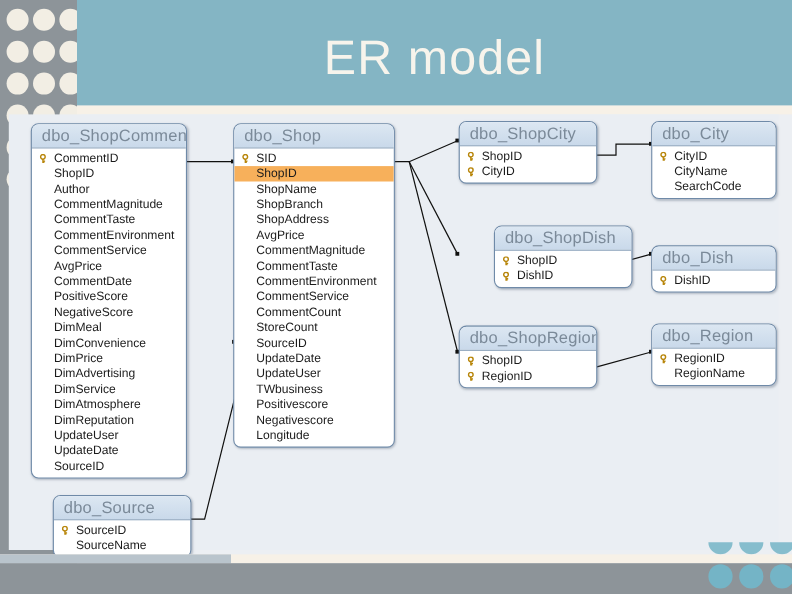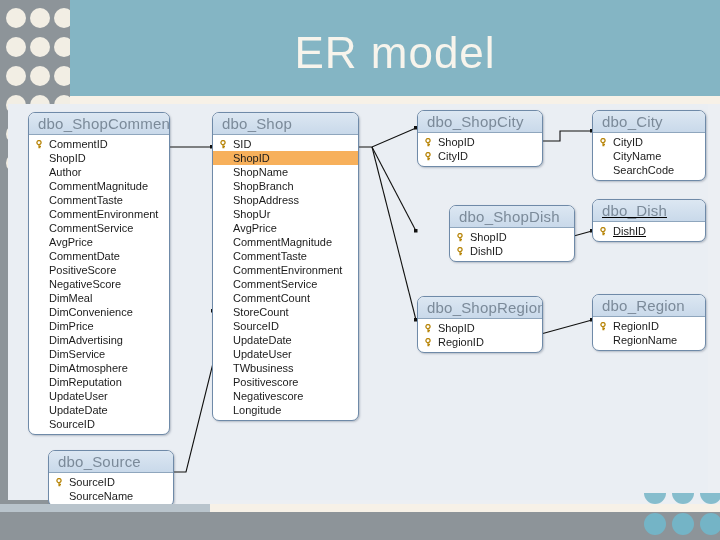--- a/index.html
+++ b/index.html
@@ -242,24 +242,20 @@
         <div class="fld">
           <span class="keyslot"></span>
           <span class="fname">ShopBranch</span>
         </div>
         <div class="fld">
           <span class="keyslot"></span>
           <span class="fname">ShopAddress</span>
         </div>
         <div class="fld">
           <span class="keyslot"></span>
-          <span class="fname">ShopUr</span>
-        </div>
-        <div class="fld">
-          <span class="keyslot"></span>
           <span class="fname">AvgPrice</span>
         </div>
         <div class="fld">
           <span class="keyslot"></span>
           <span class="fname">CommentMagnitude</span>
         </div>
         <div class="fld">
           <span class="keyslot"></span>
           <span class="fname">CommentTaste</span>
         </div>
@@ -393,21 +389,21 @@
             <svg class="key" width="9" height="9" viewBox="0 0 9 9" aria-hidden="true">
               <circle cx="3" cy="2.6" r="2.1" fill="none" stroke="#b8860b" stroke-width="1.3"></circle>
               <path d="M3 4.6 L3 8.2 M3 6.4 L5 6.4 M3 7.6 L4.4 7.6" stroke="#b8860b" stroke-width="1.2" fill="none"></path>
             </svg>
           </span>
           <span class="fname">DishID</span>
         </div>
       </div>
   </div>
 
-  <div class="tbl" id="t-dbo_Dish" style="left:592px;top:199px;width:112px;text-decoration:underline;">
+  <div class="tbl" id="t-dbo_Dish" style="left:592px;top:223px;width:112px;">
     <div class="tbl-hdr">dbo_Dish</div>
     <div class="tbl-body">
         <div class="fld pk">
           <span class="keyslot">
             <svg class="key" width="9" height="9" viewBox="0 0 9 9" aria-hidden="true">
               <circle cx="3" cy="2.6" r="2.1" fill="none" stroke="#b8860b" stroke-width="1.3"></circle>
               <path d="M3 4.6 L3 8.2 M3 6.4 L5 6.4 M3 7.6 L4.4 7.6" stroke="#b8860b" stroke-width="1.2" fill="none"></path>
             </svg>
           </span>
           <span class="fname">DishID</span>

